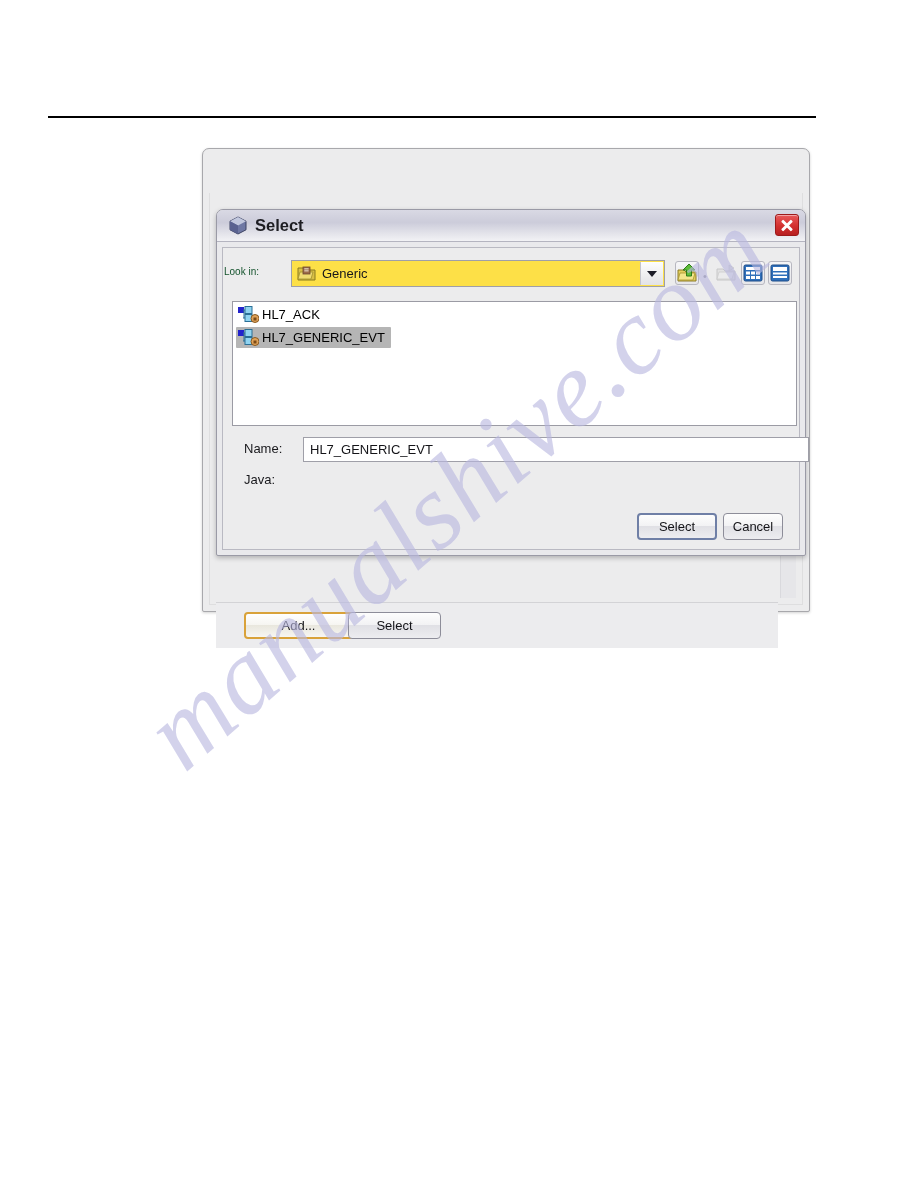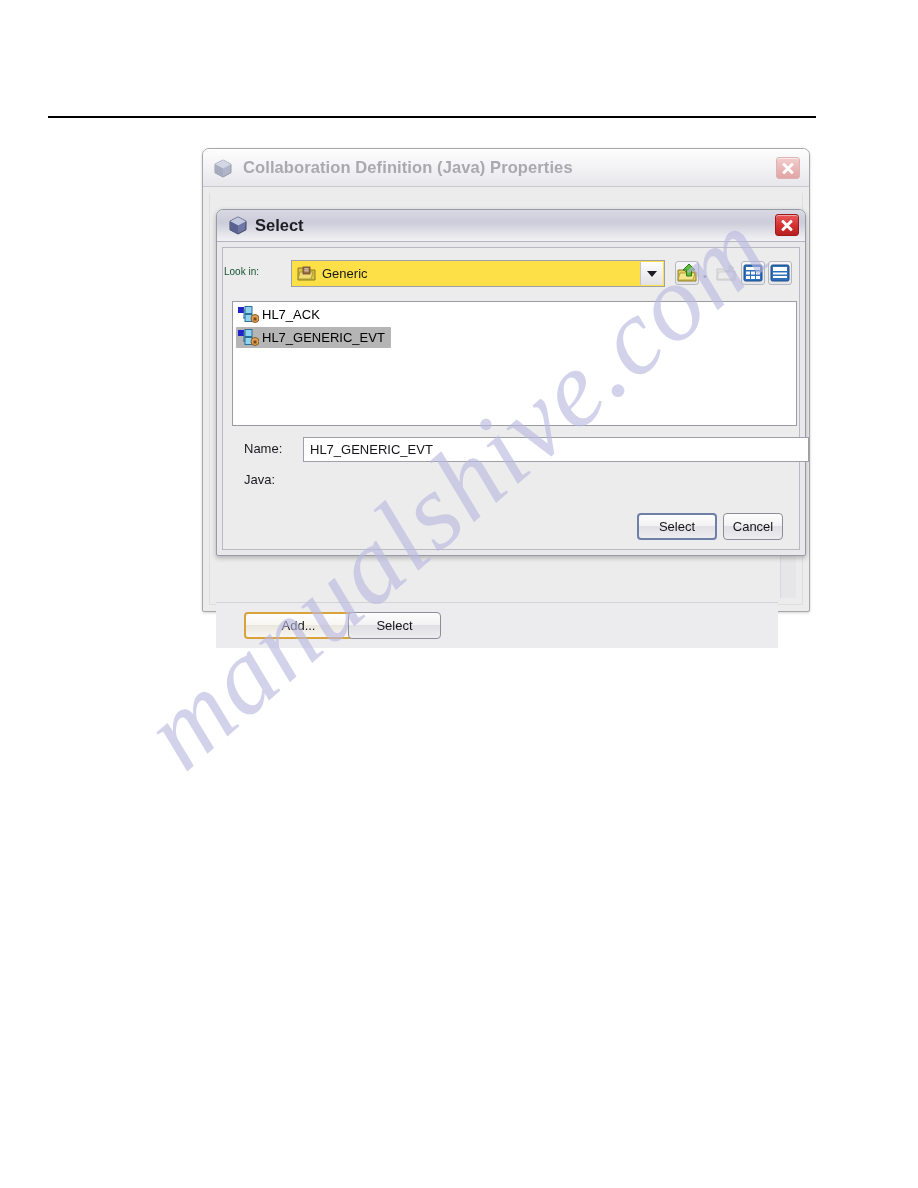--- a/index.html
+++ b/index.html
@@ -388,33 +388,20 @@
     box-sizing: border-box;
   }
 </style>
 </head>
 <body>
 
 <div class="page-rule"></div>
 
 <div class="dlg-outer">
 
-  <div class="titlebar">
-    <span class="cube-icon dim" style="left:11px;top:10px;">
-      <svg width="18" height="19" viewBox="0 0 18 19">
-        <polygon points="9,1 17,5.2 17,13.8 9,18 1,13.8 1,5.2" fill="#7f86a8" stroke="#4c5370" stroke-width="1"></polygon>
-        <polygon points="9,1 17,5.2 9,9.4 1,5.2" fill="#b9bfd6"></polygon>
-        <polygon points="1,5.2 9,9.4 9,18 1,13.8" fill="#6d7498"></polygon>
-      </svg>
-    </span>
-    <span class="title-text">Collaboration Definition (Java) Properties</span>
-    <span class="closebtn inactive" style="right:9px;top:8px;">
-        <span class="x"></span>
-      </span>
-  </div>
 
   <div class="body">
     <div class="bottom-strip">
       <span class="btn focus-gold" style="left:28px;top:9px;width:109px;">Add...</span>
       <span class="btn" style="left:132px;top:9px;width:93px;">Select</span>
     </div>
     <div class="rightgutter"></div>
   </div>
 </div>
 

